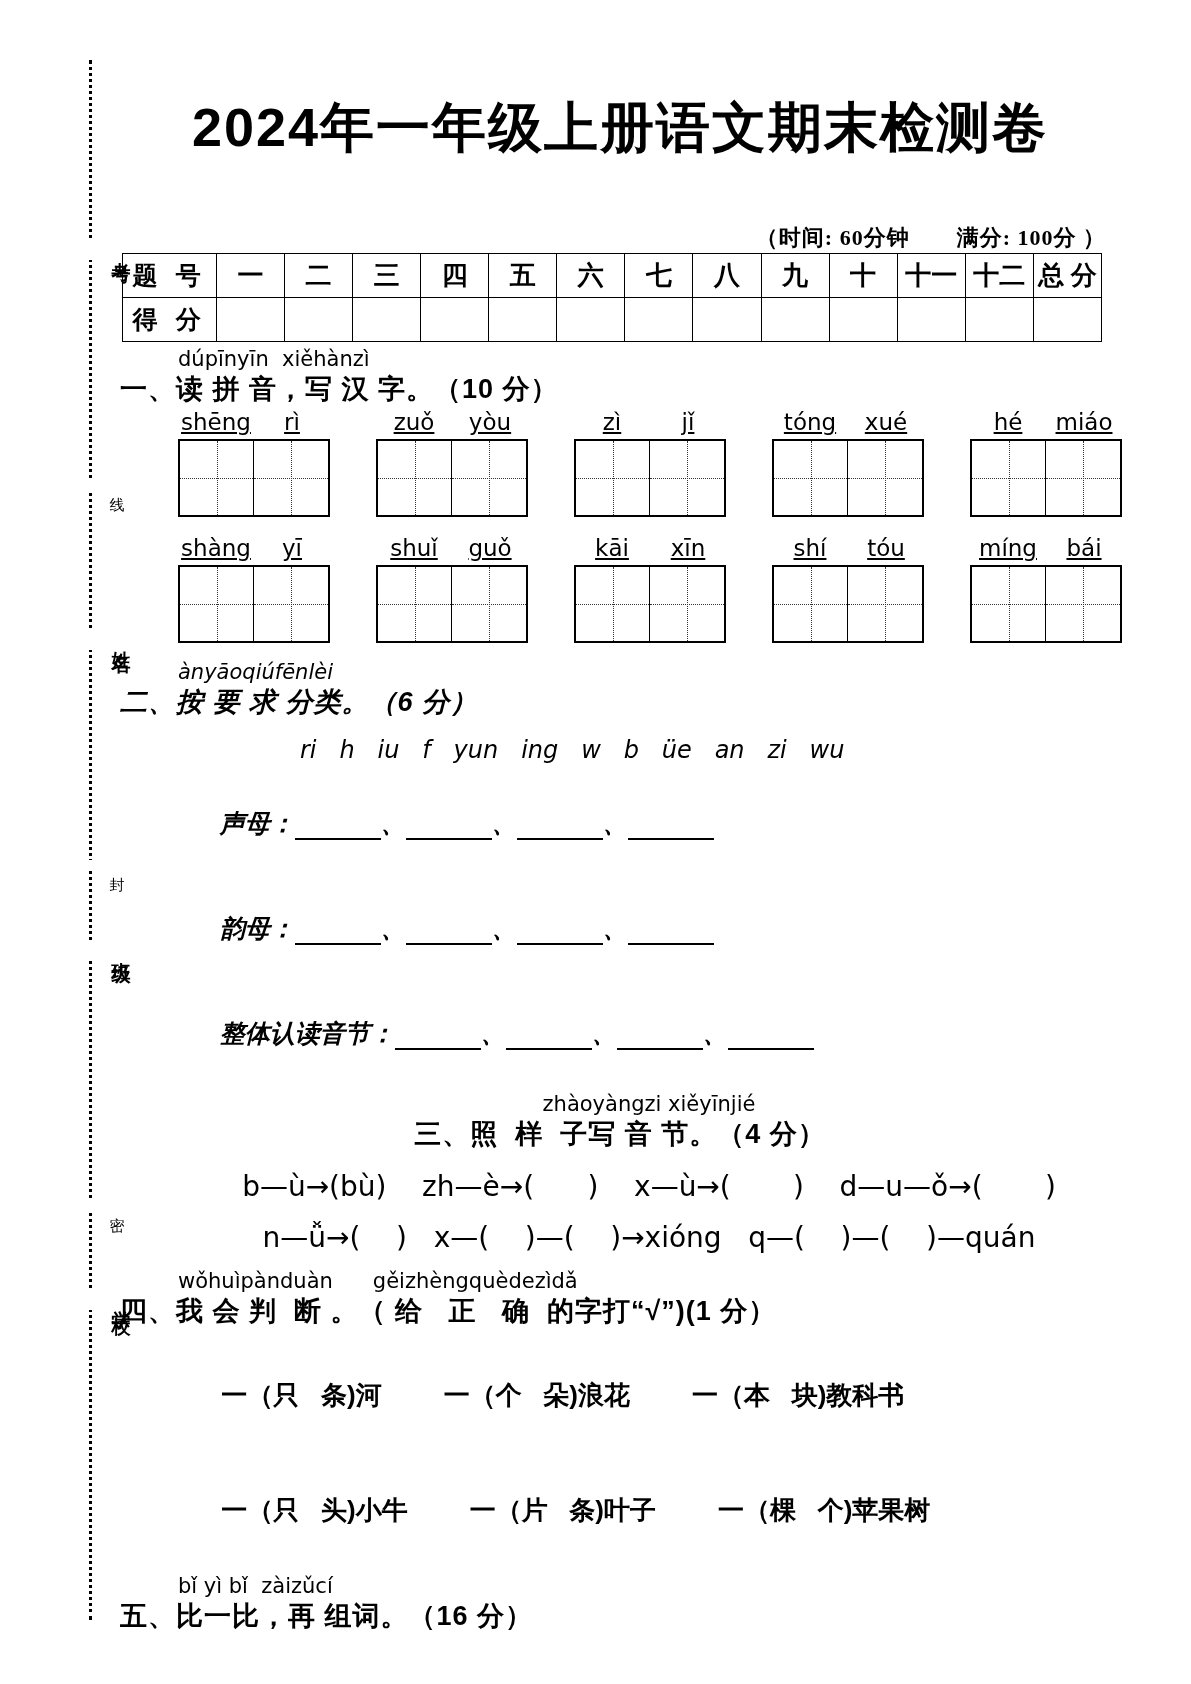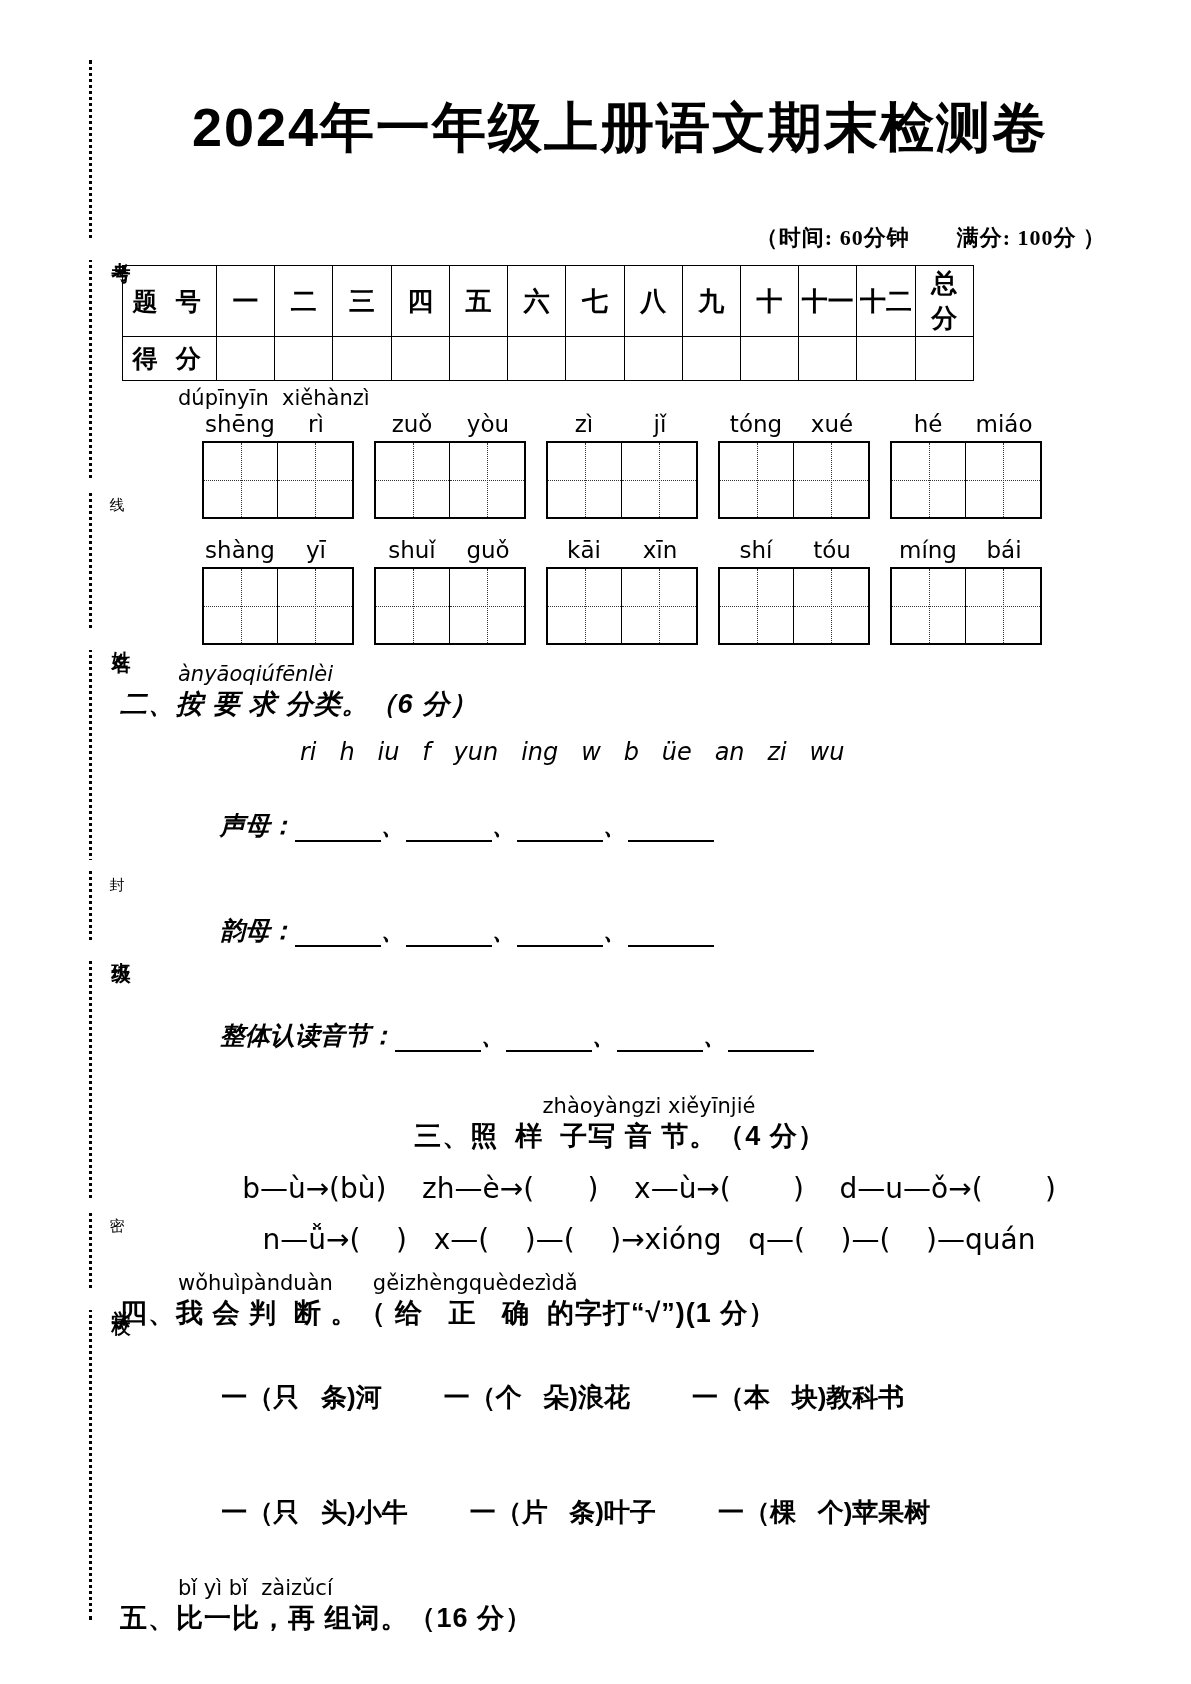--- a/index.html
+++ b/index.html
@@ -81,23 +81,22 @@
     font-size:22px;
     margin-top:58px;
     padding-right:14px;
     letter-spacing:1px;
   }
   .meta .gap { display:inline-block; width:34px; }
 
   
   table.scoretable {
     border-collapse:collapse;
-    margin-top:12px;
     margin-left:2px;
-    width:852px;
+    width:980px;
     table-layout:fixed;
   }
   table.scoretable td {
     border:1.6px solid #000;
     height:44px;
     text-align:center;
     vertical-align:middle;
     font-family:"Liberation Serif","DejaVu Serif",serif;
     font-size:26px;
     font-weight:bold;
@@ -124,23 +123,24 @@
     font-weight:bold;
     font-size:27px;
     letter-spacing:1px;
     margin-top:1px;
     white-space:pre;
   }
 
   
   .gridrow {
     display:flex;
-    margin-left:82px;
+    margin-left:58px;
     margin-top:2px;
-    gap:20px;
+    gap:46px;
+    text-decoration:underline;
   }
   .wordgroup { display:flex; flex-direction:column; align-items:center; }
   .wordpy {
     display:flex;
     width:100%;
     font-family:"DejaVu Sans","Liberation Sans",sans-serif;
     font-size:23px;
     margin-bottom:4px;
   }
   .wordpy span { flex:1; text-align:center; }
@@ -277,20 +277,21 @@
         <td></td>
         <td></td>
         <td></td>
         <td></td>
       </tr>
     </tbody>
   </table>
 
   <div class="qblock">
     <div class="pinyinline">dúpīnyīn  xiěhànzì</div>
+    <div class="qhead">一、读 拼 音，写 汉 字。（10 分）</div>
 
     <div class="gridrow">
       <div class="wordgroup">
         <div class="wordpy">
           <span>shēng</span>
           <span>rì</span>
         </div>
         <div class="cells">
           <div class="cell"></div>
           <div class="cell"></div>

